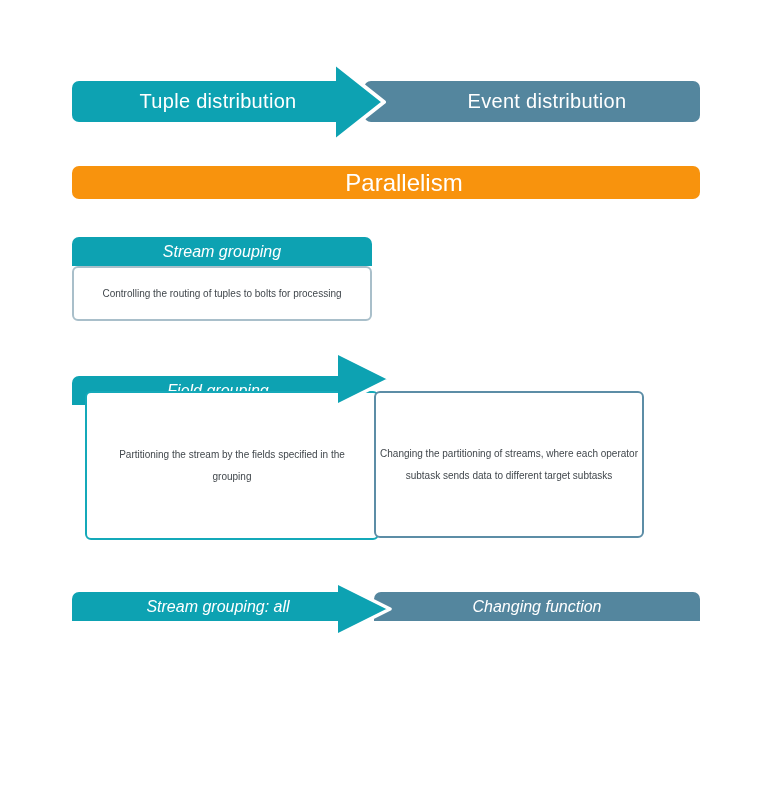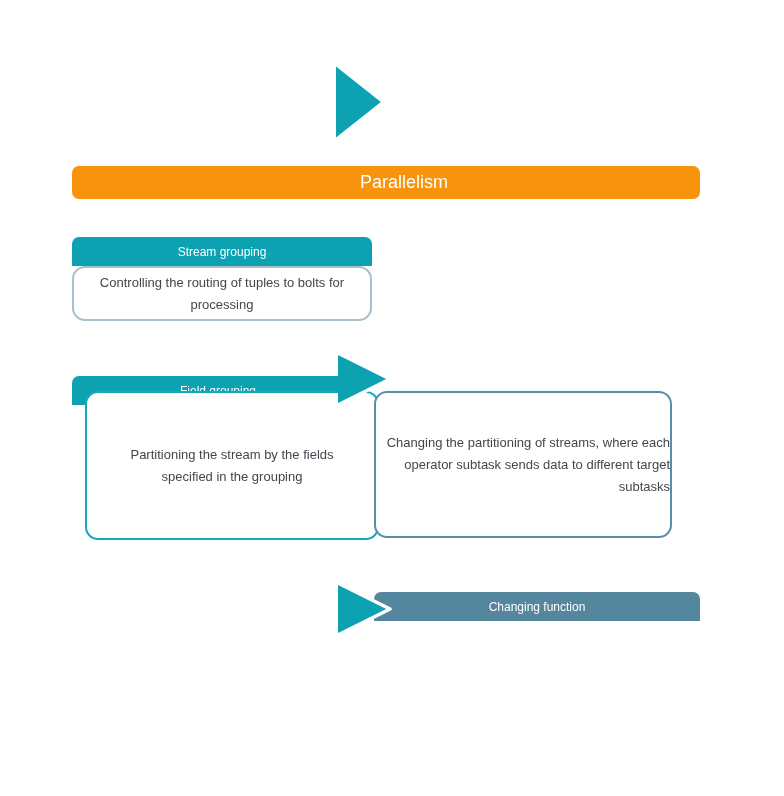--- a/index.html
+++ b/index.html
@@ -9,65 +9,71 @@
   }
   .abs{position:absolute;box-sizing:border-box;}
   .bar{
     display:flex;align-items:center;justify-content:center;
     color:var(--header-text,#fff);
   }
   .teal-bg{background:var(--teal,#0DA2B2);}
   .bluegray-bg{background:var(--blue-gray,#54869E);}
   .orange-bg{background:var(--orange,#F8930D);}
   .big-label{font-size:20px;letter-spacing:0.3px;}
-  .mid-label{font-size:18px;padding-left:36px;}
-  .hdr{font-size:12px;}
+  .mid-label{font-size:24px;padding-left:36px;}
+  .hdr{font-size:16px;font-style:italic;}
   .r7{border-radius:7px;}
   .r-top{border-radius:7px 7px 0 0;}
   .descbox{
-    background:#ffffff;border-radius:13px;
+    background:#ffffff;border-radius:6px;
     display:flex;align-items:center;justify-content:center;text-align:center;
-    color:var(--box-text,#41474C);font-size:13px;line-height:22px;
+    color:var(--box-text,#41474C);font-size:10px;line-height:22px;
   }
   .descbox .inner{display:block;}
   .b-single{border:2px solid var(--single-box-border,#A9BFCA);}
   .b-teal{border:2px solid var(--left-box-border,#14A9B9);}
   .b-blue{border:2px solid var(--right-box-border,#5C8DA6);}
   .arrow{position:absolute;z-index:5;}
   
   .row1-left{left:72px;top:81px;width:292px;height:41px;}
   .row1-arrow{left:336px;top:59px;width:56px;height:86px;}
   .row1-right{left:364px;top:81px;width:336px;height:41px;padding-left:30px;}
   
   .par-bar{left:72px;top:166px;width:628px;height:33px;}
   
   .sg-header{left:72px;top:237px;width:300px;height:29px;}
   .sg-box{left:72px;top:266px;width:300px;height:55px;}
   
   .fg-header{left:72px;top:376px;width:292px;height:29px;}
   .fg-arrow{left:338px;top:349px;width:60px;height:60px;}
   .kb-header{left:374px;top:362px;width:326px;height:29px;}
   .fg-box{left:72px;top:391px;width:294px;height:149px;margin-left:13px;}
-  .kb-box{left:374px;top:391px;width:298px;height:147px;text-align:right;}
+  .kb-box{left:374px;top:391px;width:270px;height:147px;}
   
   .sga-header{left:72px;top:592px;width:292px;height:29px;}
   .sga-arrow{left:338px;top:579px;width:60px;height:60px;}
   .bc-header{left:374px;top:592px;width:326px;height:29px;}
   .sga-box{left:72px;top:621px;width:294px;height:96px;}
   .bc-box{left:374px;top:621px;width:326px;height:98px;}
   .w250{max-width:250px;}
   .w300{max-width:302px;}
   .w282{max-width:282px;}
   .w240{max-width:236px;}
 </style>
 </head>
 <body>
 
 <div class="canvas">
 
+  <div class="abs bar teal-bg r7 big-label row1-left">
+    <span>Tuple distribution</span>
+  </div>
+  <div class="abs bar bluegray-bg r7 big-label row1-right">
+    <span>Event distribution</span>
+  </div>
   <svg class="arrow row1-arrow" viewBox="0 0 56 86" aria-hidden="true">
     <polygon points="0,5 48,43 0,81" fill="#0DA2B2"></polygon>
     <path d="M0,5 L48,43 L0,81" fill="none" stroke="#ffffff" stroke-width="4" stroke-linejoin="round" stroke-linecap="round"></path>
   </svg>
 
   <div class="abs bar orange-bg r7 mid-label par-bar">
     <span>Parallelism</span>
   </div>
 
   <div class="abs bar teal-bg r-top hdr sg-header">
@@ -84,20 +90,23 @@
     <polygon points="0,4 52,30 0,56" fill="#0DA2B2"></polygon>
     <path d="M0,4 L52,30 L0,56" fill="none" stroke="#ffffff" stroke-width="3.5" stroke-linejoin="round" stroke-linecap="round"></path>
   </svg>
   <div class="abs descbox b-teal fg-box">
     <span class="inner w240">Partitioning the stream by the fields specified in the grouping</span>
   </div>
   <div class="abs descbox b-blue kb-box">
     <span class="inner w300">Changing the partitioning of streams, where each operator subtask sends data to different target subtasks</span>
   </div>
 
+  <div class="abs bar teal-bg r-top hdr sga-header">
+    <span>Stream grouping: all</span>
+  </div>
   <div class="abs bar bluegray-bg r-top hdr bc-header">
     <span>Changing function</span>
   </div>
   <svg class="arrow sga-arrow" viewBox="0 0 60 60" aria-hidden="true">
     <polygon points="0,4 52,30 0,56" fill="#0DA2B2"></polygon>
     <path d="M0,4 L52,30 L0,56" fill="none" stroke="#ffffff" stroke-width="3.5" stroke-linejoin="round" stroke-linecap="round"></path>
   </svg>
 
 </div>
 

